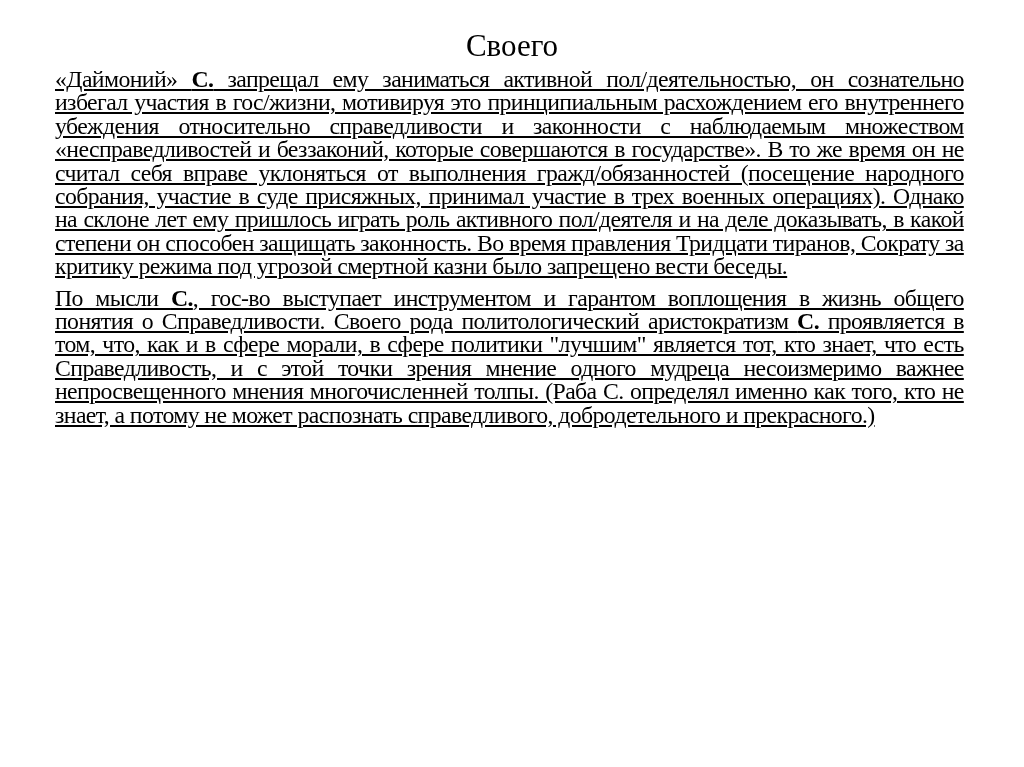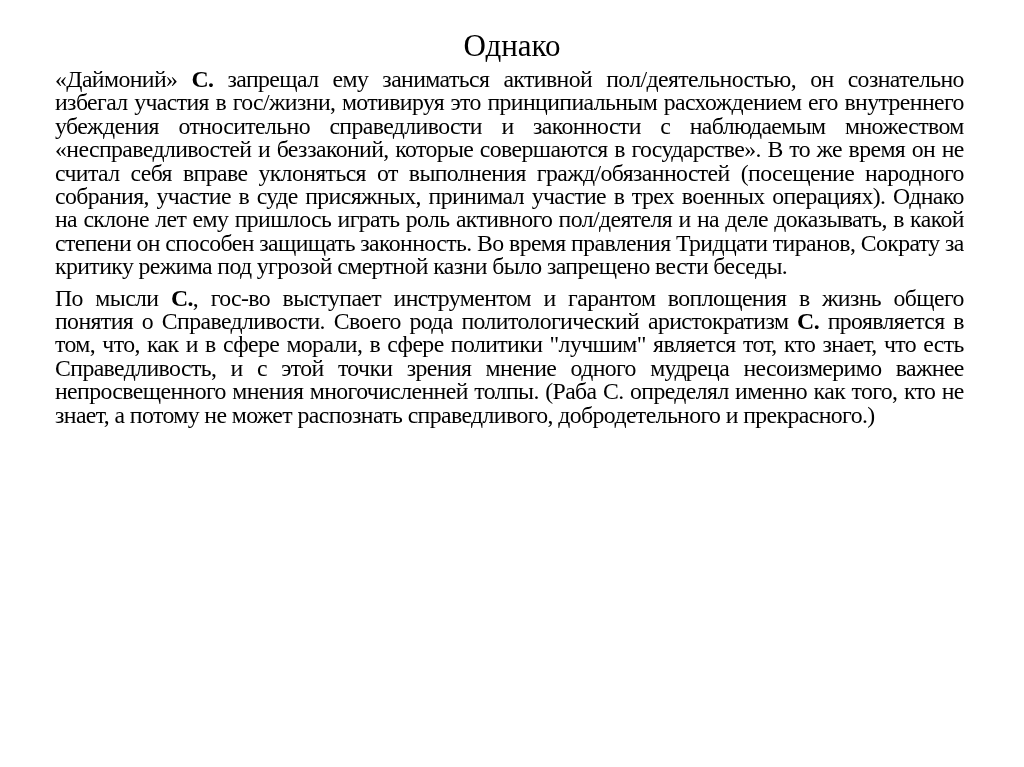--- a/index.html
+++ b/index.html
@@ -1,29 +1,29 @@
 <!DOCTYPE html>
 <html><head>
 <meta charset="utf-8">
 <style>
   html, body { margin: 0; padding: 0; background: #ffffff; }
   body { width: 1024px; height: 767px; overflow: hidden; position: relative;
          font-family: "Liberation Serif", "DejaVu Serif", serif; color: #000; }
   .title { position: absolute; top: 28px; left: 0; width: 1024px; text-align: center;
            font-size: 31px; line-height: 36px; }
-  .content { position: absolute; top: 68px; left: 55px; width: 918px; }
+  .content { position: absolute; top: 68px; left: 55px; width: 918px; text-decoration: underline; }
   .para { margin: 0; font-size: 24px; line-height: 23.4px; text-align: justify;
           letter-spacing: -0.6px; word-spacing: 0px; transform: scaleX(0.99); transform-origin: left top; }
   .para + .para { margin-top: 8px; }
   b { font-weight: bold; }
 </style>
 </head>
 <body>
 
-<div class="title">Однако</div>
+<div class="title">Своего</div>
 
 <div class="content">
   <p class="para">
     <span>«Даймоний» </span><b>С.</b><span> запрещал ему заниматься активной пол/деятельностью, он сознательно избегал участия в гос/жизни, мотивируя это принципиальным расхождением его внутреннего убеждения относительно справедливости и законности с наблюдаемым множеством «несправедливостей и беззаконий, которые совершаются в государстве». В то же время он не считал себя вправе уклоняться от выполнения гражд/обязанностей (посещение народного собрания, участие в суде присяжных, принимал участие в трех военных операциях). Однако на склоне лет ему пришлось играть роль активного пол/деятеля и на деле доказывать, в какой степени он способен защищать законность. Во время правления Тридцати тиранов, Сократу за критику режима под угрозой смертной казни было запрещено вести беседы.</span>
   </p>
   <p class="para">
     <span>По мысли </span><b>С.</b><span>, гос-во выступает инструментом и гарантом воплощения в жизнь общего понятия о Справедливости. Своего рода политологический аристократизм </span><b>С.</b><span> проявляется в том, что, как и в сфере морали, в сфере политики "лучшим" является тот, кто знает, что есть Справедливость, и с этой точки зрения мнение одного мудреца несоизмеримо важнее непросвещенного мнения многочисленней толпы. (Раба С. определял именно как того, кто не знает, а потому не может распознать справедливого, добродетельного и прекрасного.)</span>
   </p>
 </div>
 

